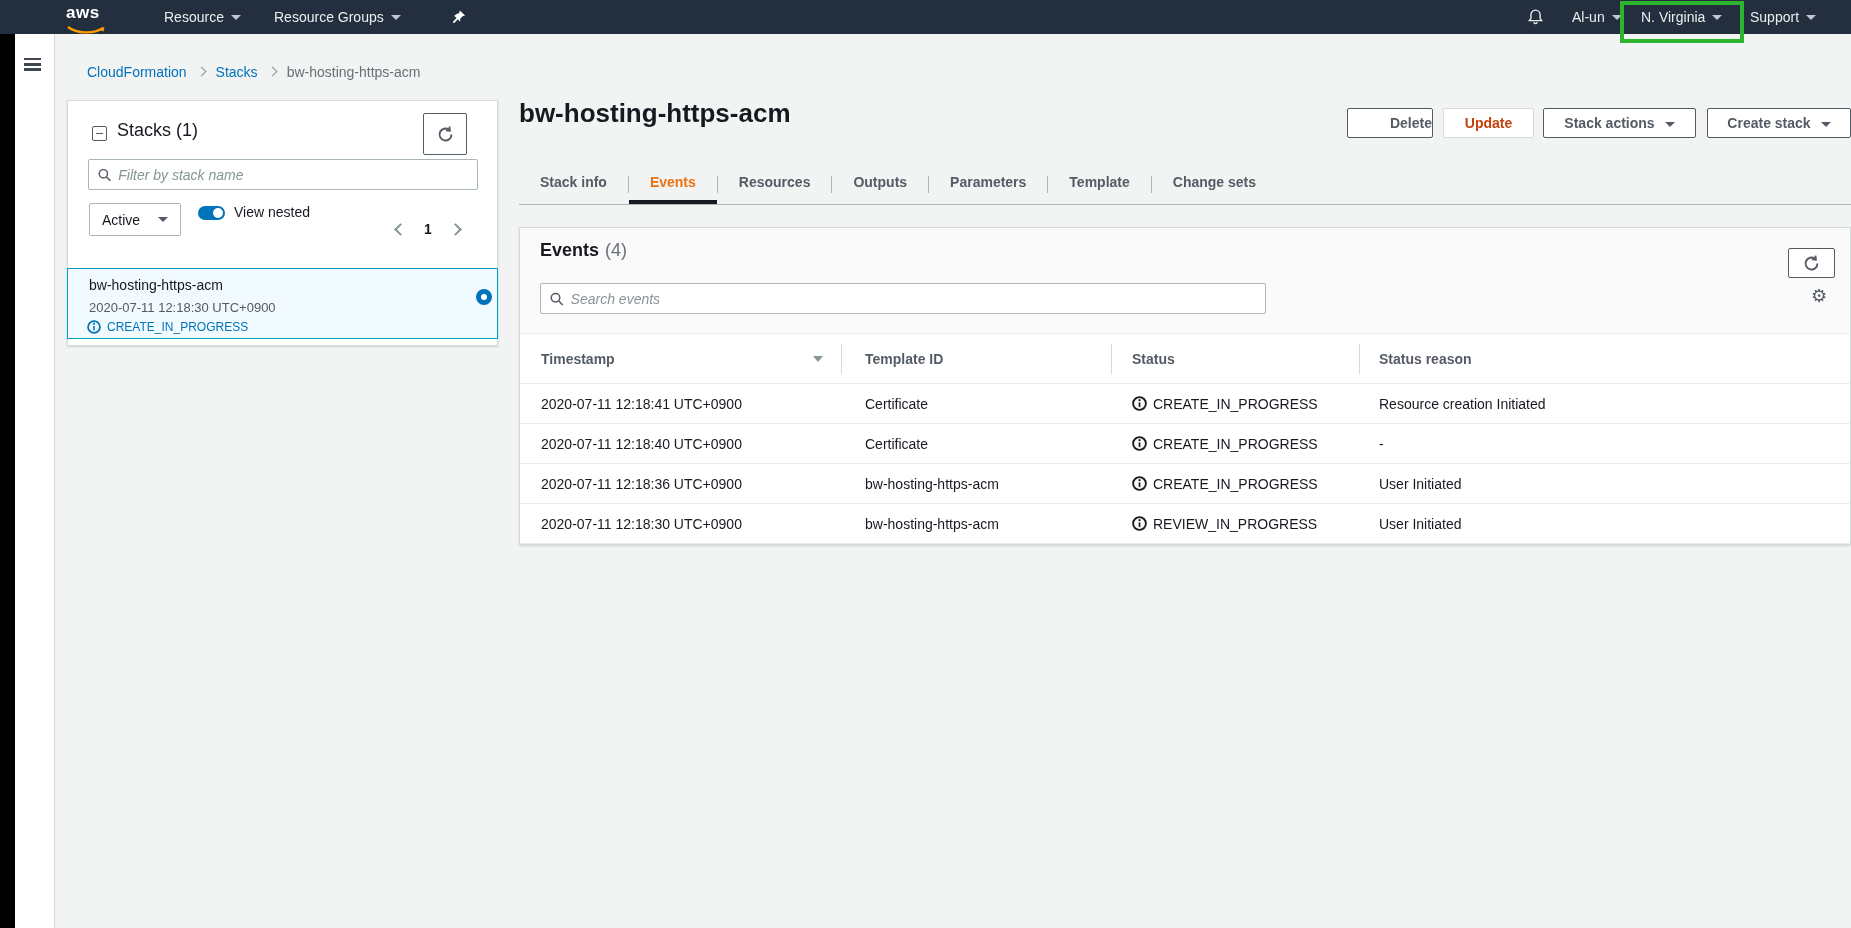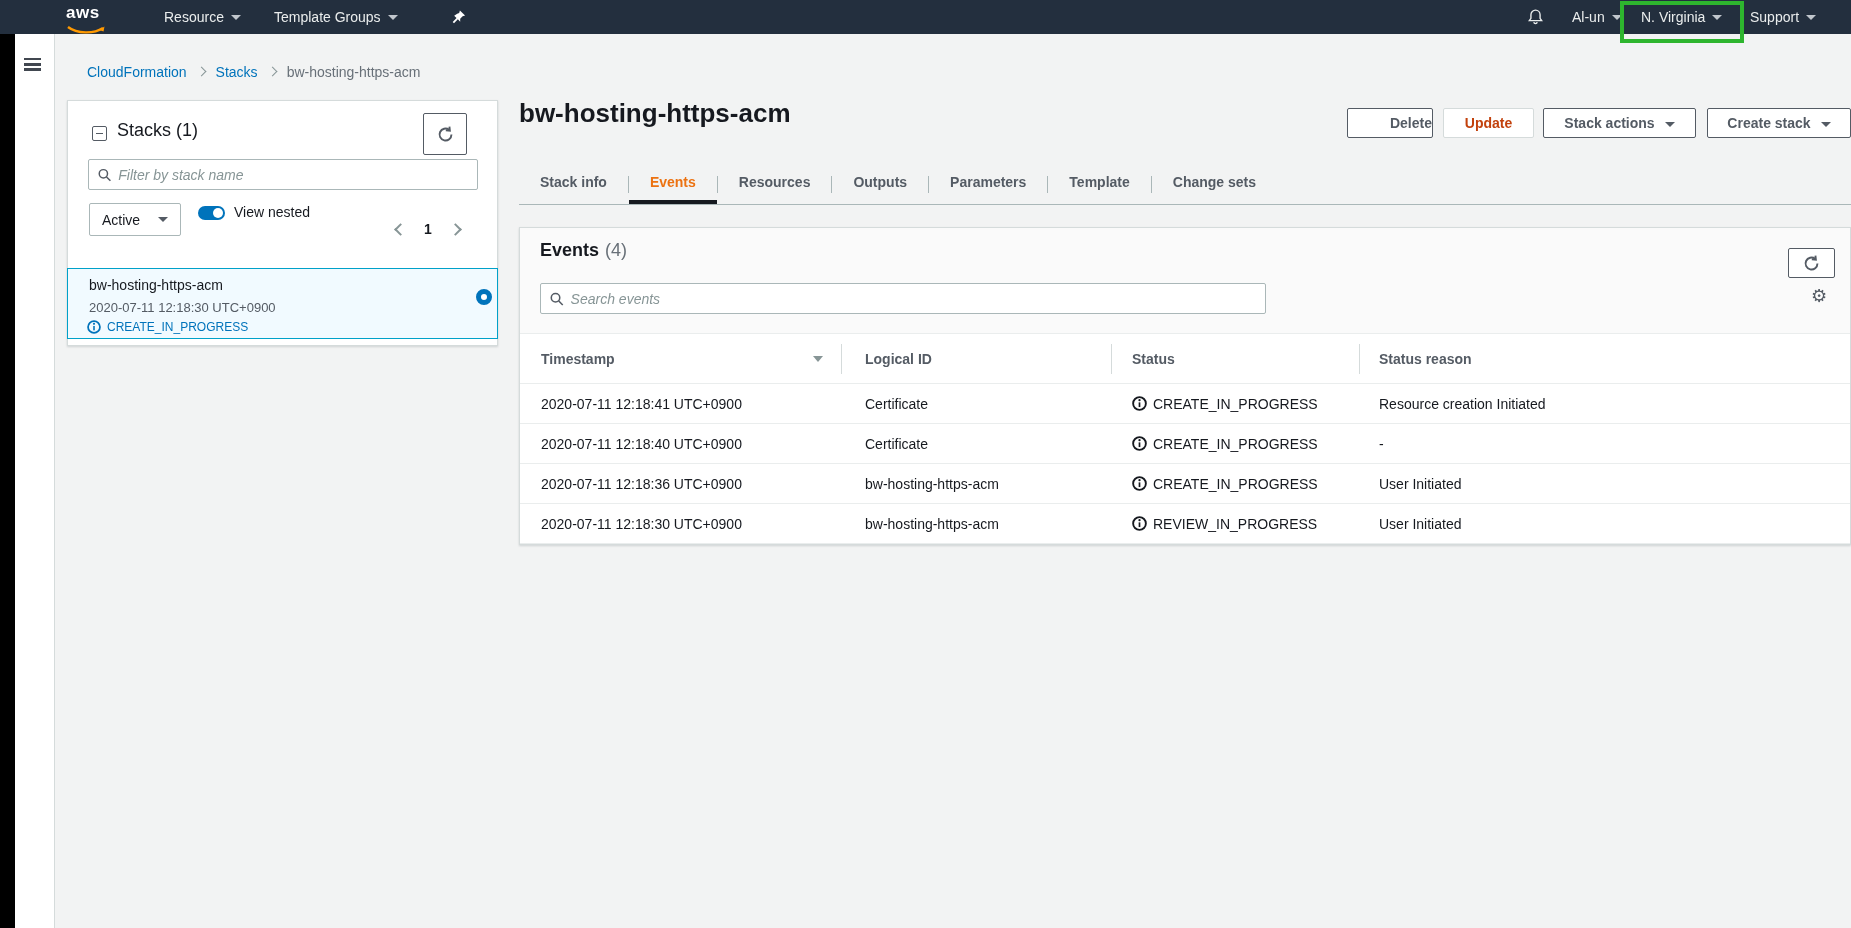--- a/index.html
+++ b/index.html
@@ -118,21 +118,21 @@
       <svg width="40" height="9" viewBox="0 0 40 9">
         <path d="M2 1 C 11 8, 28 8, 37 2" stroke="#ff9900" stroke-width="2.4" fill="none"></path>
         <path d="M38.5 0.5 l-1 5 -4.2-1.6 z" fill="#ff9900"></path>
       </svg>
     </div>
     <div class="nav-item" style="left:164px;">
       <span>Resource</span>
       <span class="caret"></span>
     </div>
     <div class="nav-item" style="left:274px;">
-      <span>Template Groups</span>
+      <span>Resource Groups</span>
       <span class="caret"></span>
     </div>
     <div class="nav-item" style="left:451px;">
       <svg width="15" height="16" viewBox="0 0 16 16">
         <path d="M9.5 1 L15 6.5 L12.4 7.3 L9.8 9.9 L9.8 13 L7.3 10.5 L3.2 14.6 L1.8 13.2 L5.9 9.1 L3.4 6.6 L6.6 4.4 L8.7 3.6 Z" fill="#ffffff"></path>
       </svg>
     </div>
     <div class="nav-item" style="left:1527px;">
       <svg width="17" height="18" viewBox="0 0 16 16">
         <path d="M8 1.5 a4.3 4.3 0 0 0 -4.3 4.3 v3.4 L2.2 11.4 h11.6 L12.3 9.2 V5.8 A4.3 4.3 0 0 0 8 1.5 Z" fill="none" stroke="#eaeded" stroke-width="1.3"></path>
@@ -282,21 +282,21 @@
           <line x1="10.3" y1="10.3" x2="15" y2="15" stroke="#545b64" stroke-width="1.8"></line>
         </svg>
         <input type="text" placeholder="Search events" style="">
       </div>
     </div>
 
     <div class="ehead">
       <span class="hcell c1">Timestamp</span>
       <span class="sort-caret"></span>
       <span class="hdiv" style="left:321px;"></span>
-      <span class="hcell c2">Logical ID</span>
+      <span class="hcell c2">Template ID</span>
       <span class="hdiv" style="left:591px;"></span>
       <span class="hcell c3">Status</span>
       <span class="hdiv" style="left:839px;"></span>
       <span class="hcell c4">Status reason</span>
     </div>
 
     <div class="erow" style="top:156px;">
       <span class="cell c1">2020-07-11 12:18:41 UTC+0900</span>
       <span class="cell c2">Certificate</span>
       <span class="cell c3 status">

